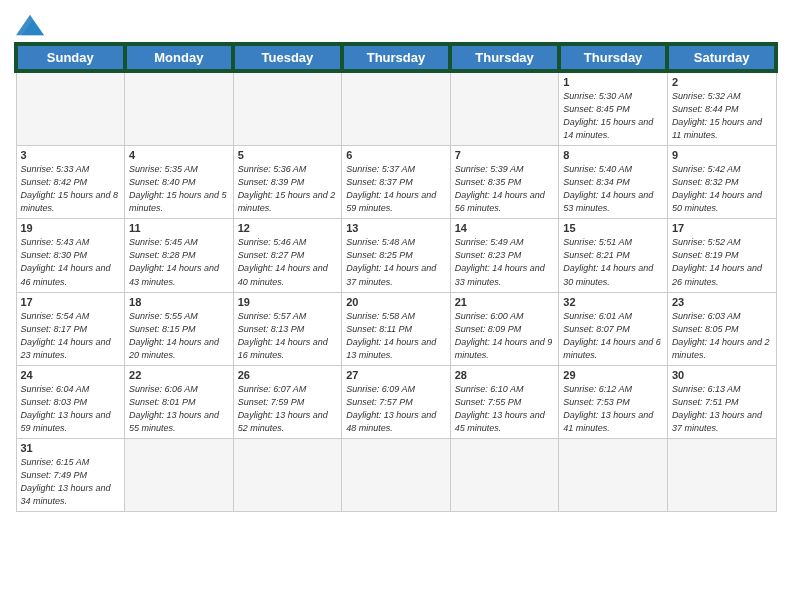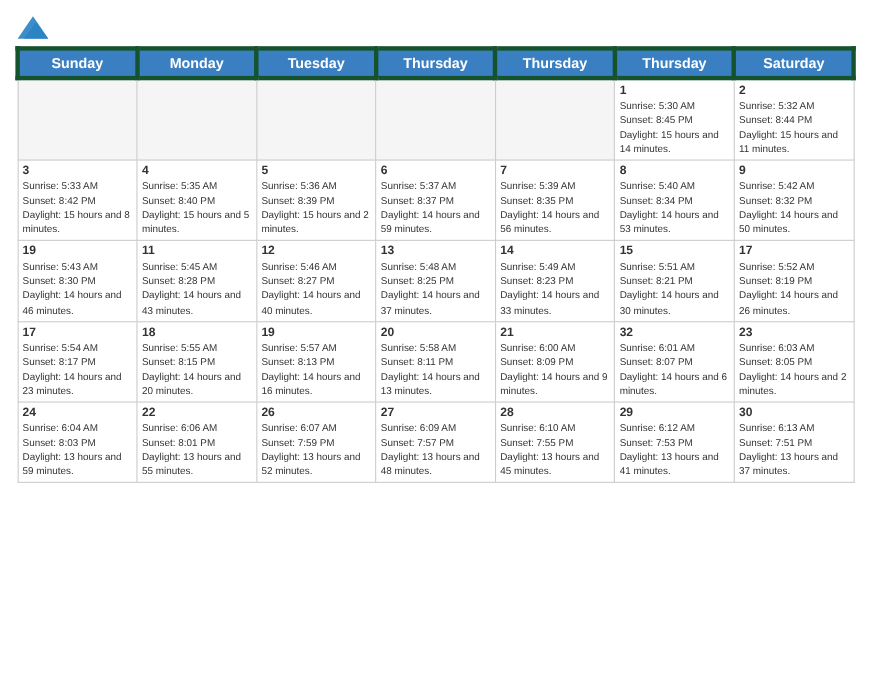--- a/index.html
+++ b/index.html
@@ -85,20 +85,21 @@
     .day-num {
       font-size: 11px;
       font-weight: bold;
       margin-bottom: 2px;
       display: block;
     }
     .day-info {
       font-size: 9px;
       line-height: 1.45;
       color: #333;
+      font-style: italic;
     }
   </style>
 </head>
 <body>
 
 <div class="page">
   <div class="header-area">
     <div class="logo">
       <div>
         <div style="display:flex;align-items:center;">
@@ -259,15 +260,27 @@
           </td>
           <td>
             <span class="day-num">29</span>
             <div class="day-info">Sunrise: 6:12 AM<br>Sunset: 7:53 PM<br>Daylight: 13 hours and 41 minutes.</div>
           </td>
           <td>
             <span class="day-num">30</span>
             <div class="day-info">Sunrise: 6:13 AM<br>Sunset: 7:51 PM<br>Daylight: 13 hours and 37 minutes.</div>
           </td>
         </tr>
+        <tr>
+          <td class="last-row">
+            <span class="day-num">31</span>
+            <div class="day-info">Sunrise: 6:15 AM<br>Sunset: 7:49 PM<br>Daylight: 13 hours and 34 minutes.</div>
+          </td>
+          <td class="empty last-row"></td>
+          <td class="empty last-row"></td>
+          <td class="empty last-row"></td>
+          <td class="empty last-row"></td>
+          <td class="empty last-row"></td>
+          <td class="empty last-row"></td>
+        </tr>
       </tbody>
   </table>
 </div>
 
 </body></html>

